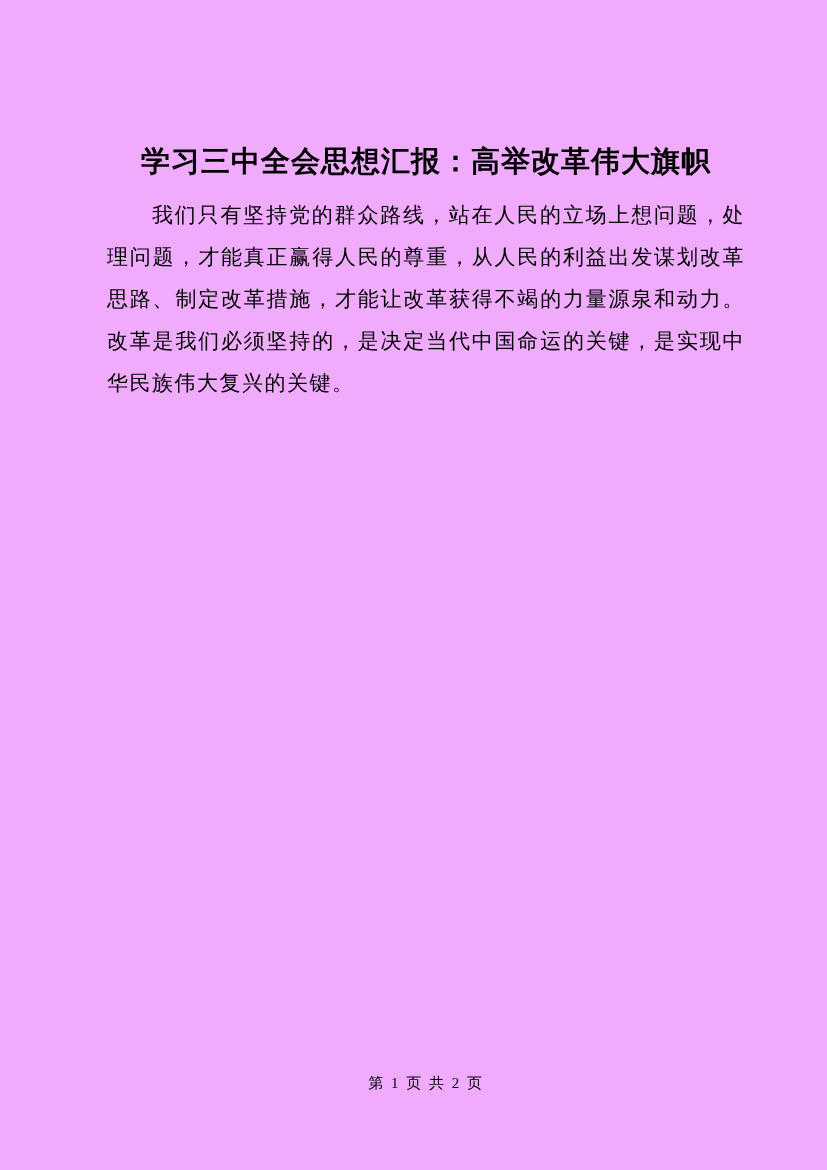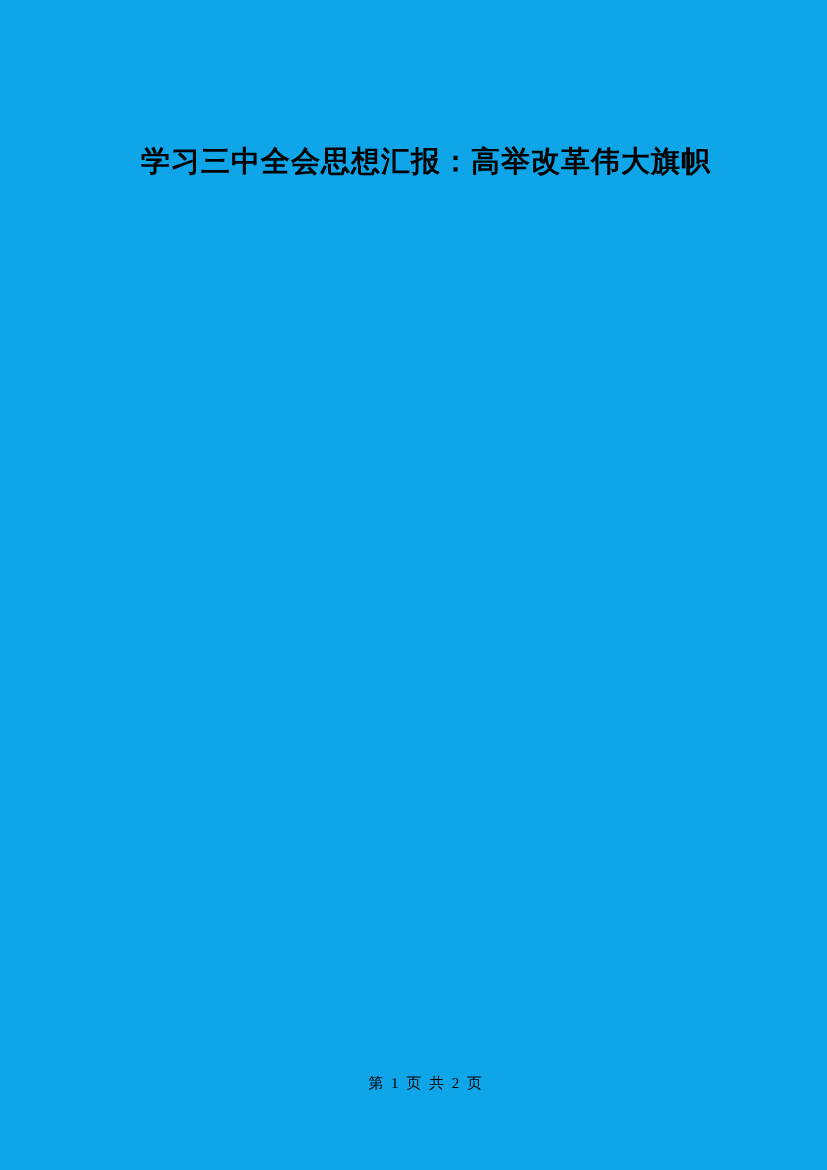--- a/index.html
+++ b/index.html
@@ -4,21 +4,21 @@
 <style>
   html, body {
     margin: 0;
     padding: 0;
     background: #ffffff;
   }
   .page {
     position: relative;
     width: 827px;
     height: 1170px;
-    background: #0ea5e9;
+    background: #f0abfc;
     color: #000000;
     font-family: "Liberation Serif", "DejaVu Serif", serif;
     overflow: hidden;
   }
   .content {
     position: absolute;
     left: 107px;
     top: 138px;
     width: 638px;
   }
@@ -60,17 +60,18 @@
     letter-spacing: 2px;
     color: #000000;
   }
 </style>
 </head>
 <body>
 
 <div class="page">
   <div class="content">
     <h1 class="doc-title">学习三中全会思想汇报：高举改革伟大旗帜</h1>
+    <p class="body-par">我们只有坚持党的群众路线，站在人民的立场上想问题，处理问题，才能真正赢得人民的尊重，从人民的利益出发谋划改革思路、制定改革措施，才能让改革获得不竭的力量源泉和动力。改革是我们必须坚持的，是决定当代中国命运的关键，是实现中华民族伟大复兴的关键。</p>
   </div>
   <div class="page-footer">
     <span class="page-indicator">第 1 页  共 2 页</span>
   </div>
 </div>
 
 </body></html>

